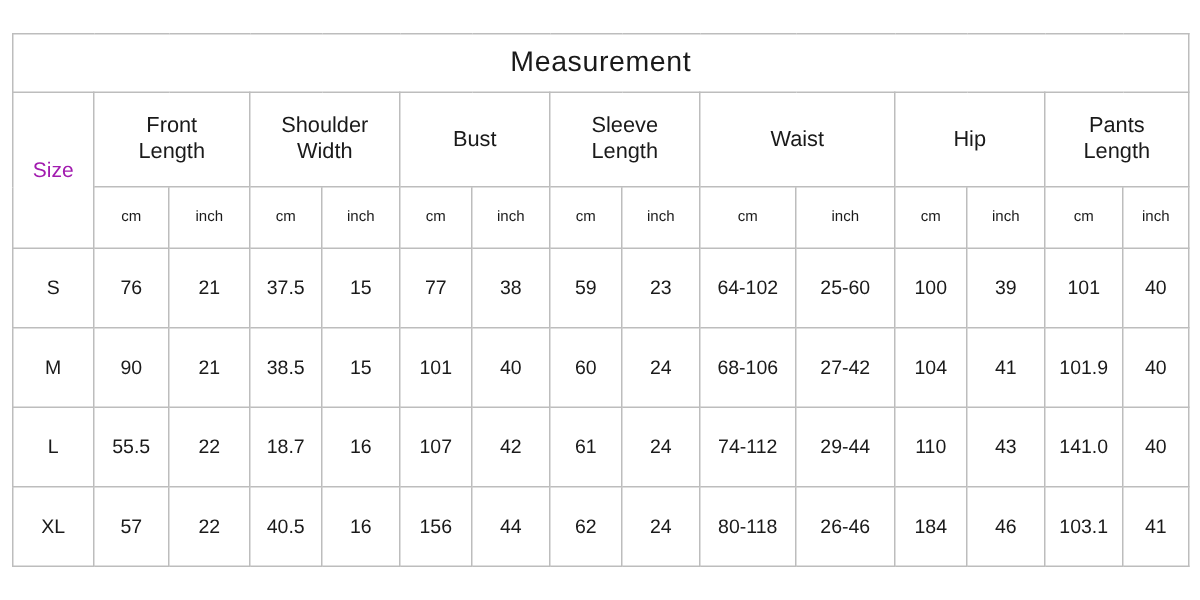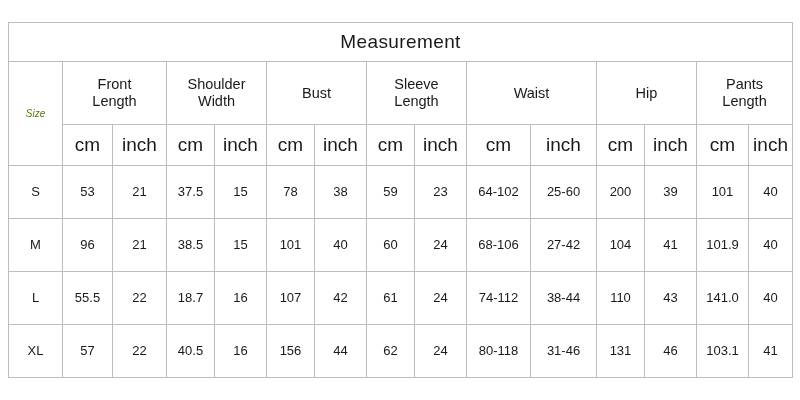--- a/index.html
+++ b/index.html
@@ -44,27 +44,26 @@
     height: 34px;
     color: #1a1a1a;
   }
   .group-head {
     font-size: 14.5px;
     font-weight: bold;
     height: 58px;
     color: #1a1a1a;
   }
   .size-head {
+    font-size: 14px;
+    font-weight: bold;
+    color: #a21caf;
+  }
+  .unit-cell {
     font-size: 10px;
-    font-weight: bold;
-    color: #4d7c0f;
-    font-style: italic;
-  }
-  .unit-cell {
-    font-size: 19px;
     height: 36px;
     color: #1a1a1a;
   }
   .row-label {
     font-size: 14px;
     color: #1a1a1a;
   }
   .data-cell {
     font-size: 13px;
     height: 48px;
@@ -135,39 +134,39 @@
         <td class="unit-cell">cm</td>
         <td class="unit-cell">inch</td>
         <td class="unit-cell">cm</td>
         <td class="unit-cell">inch</td>
         <td class="unit-cell">cm</td>
         <td class="unit-cell">inch</td>
       </tr>
 
       <tr>
         <td class="data-cell row-label">S</td>
-        <td class="data-cell">53</td>
+        <td class="data-cell">76</td>
         <td class="data-cell">21</td>
         <td class="data-cell">37.5</td>
         <td class="data-cell">15</td>
-        <td class="data-cell">78</td>
+        <td class="data-cell">77</td>
         <td class="data-cell">38</td>
         <td class="data-cell">59</td>
         <td class="data-cell">23</td>
         <td class="data-cell">64-102</td>
         <td class="data-cell">25-60</td>
-        <td class="data-cell">200</td>
+        <td class="data-cell">100</td>
         <td class="data-cell">39</td>
         <td class="data-cell">101</td>
         <td class="data-cell">40</td>
       </tr>
 
       <tr>
         <td class="data-cell row-label">M</td>
-        <td class="data-cell">96</td>
+        <td class="data-cell">90</td>
         <td class="data-cell">21</td>
         <td class="data-cell">38.5</td>
         <td class="data-cell">15</td>
         <td class="data-cell">101</td>
         <td class="data-cell">40</td>
         <td class="data-cell">60</td>
         <td class="data-cell">24</td>
         <td class="data-cell">68-106</td>
         <td class="data-cell">27-42</td>
         <td class="data-cell">104</td>
@@ -180,39 +179,39 @@
         <td class="data-cell row-label">L</td>
         <td class="data-cell">55.5</td>
         <td class="data-cell">22</td>
         <td class="data-cell">18.7</td>
         <td class="data-cell">16</td>
         <td class="data-cell">107</td>
         <td class="data-cell">42</td>
         <td class="data-cell">61</td>
         <td class="data-cell">24</td>
         <td class="data-cell">74-112</td>
-        <td class="data-cell">38-44</td>
+        <td class="data-cell">29-44</td>
         <td class="data-cell">110</td>
         <td class="data-cell">43</td>
         <td class="data-cell">141.0</td>
         <td class="data-cell">40</td>
       </tr>
 
       <tr>
         <td class="data-cell row-label">XL</td>
         <td class="data-cell">57</td>
         <td class="data-cell">22</td>
         <td class="data-cell">40.5</td>
         <td class="data-cell">16</td>
         <td class="data-cell">156</td>
         <td class="data-cell">44</td>
         <td class="data-cell">62</td>
         <td class="data-cell">24</td>
         <td class="data-cell">80-118</td>
-        <td class="data-cell">31-46</td>
-        <td class="data-cell">131</td>
+        <td class="data-cell">26-46</td>
+        <td class="data-cell">184</td>
         <td class="data-cell">46</td>
         <td class="data-cell">103.1</td>
         <td class="data-cell">41</td>
       </tr>
     </tbody>
   </table>
 </div>
 
 </body></html>

